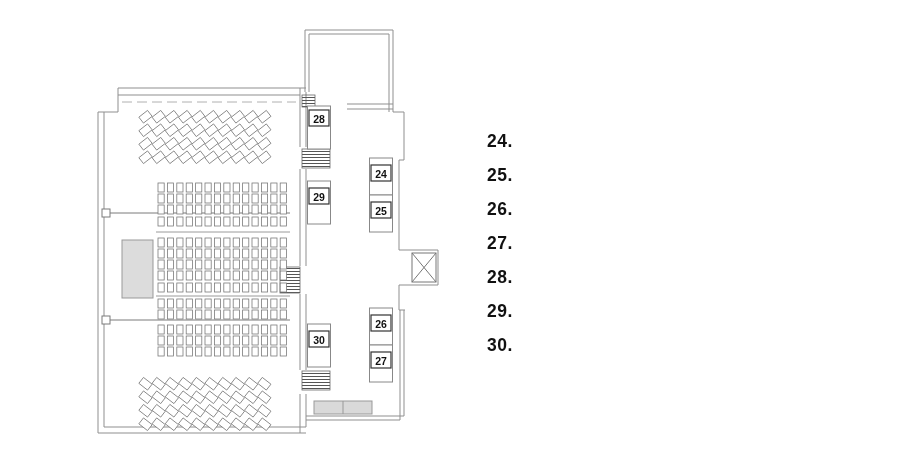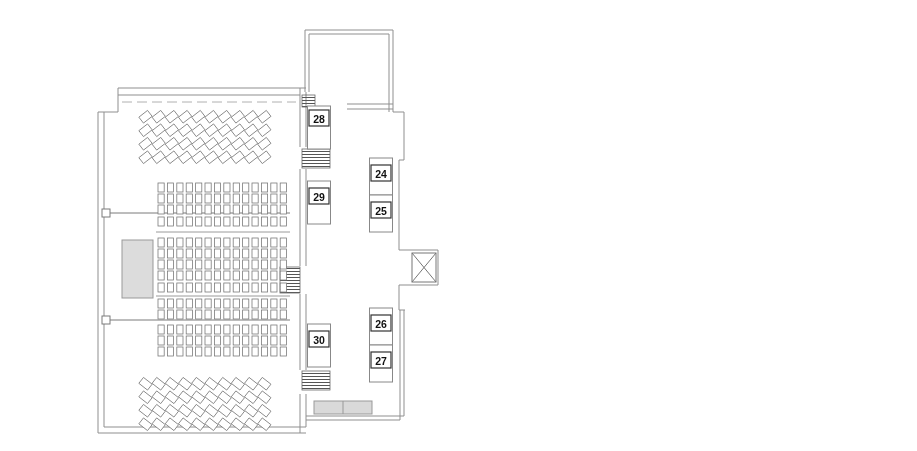--- a/index.html
+++ b/index.html
@@ -390,14 +390,23 @@
           <rect x="233.2" y="347" width="6.2" height="9" fill="#fff" stroke="#7a7a7a" stroke-width="0.8"></rect>
           <rect x="242.60000000000002" y="347" width="6.2" height="9" fill="#fff" stroke="#7a7a7a" stroke-width="0.8"></rect>
           <rect x="252" y="347" width="6.2" height="9" fill="#fff" stroke="#7a7a7a" stroke-width="0.8"></rect>
           <rect x="261.4" y="347" width="6.2" height="9" fill="#fff" stroke="#7a7a7a" stroke-width="0.8"></rect>
           <rect x="270.8" y="347" width="6.2" height="9" fill="#fff" stroke="#7a7a7a" stroke-width="0.8"></rect>
           <rect x="280.2" y="347" width="6.2" height="9" fill="#fff" stroke="#7a7a7a" stroke-width="0.8"></rect>
         </g>
     </svg>
   </div>
 
+  <div class="legend">
+    <div class="legend-item">24.</div>
+    <div class="legend-item">25.</div>
+    <div class="legend-item">26.</div>
+    <div class="legend-item">27.</div>
+    <div class="legend-item">28.</div>
+    <div class="legend-item">29.</div>
+    <div class="legend-item">30.</div>
+  </div>
 
 </div>
 
 </body></html>

